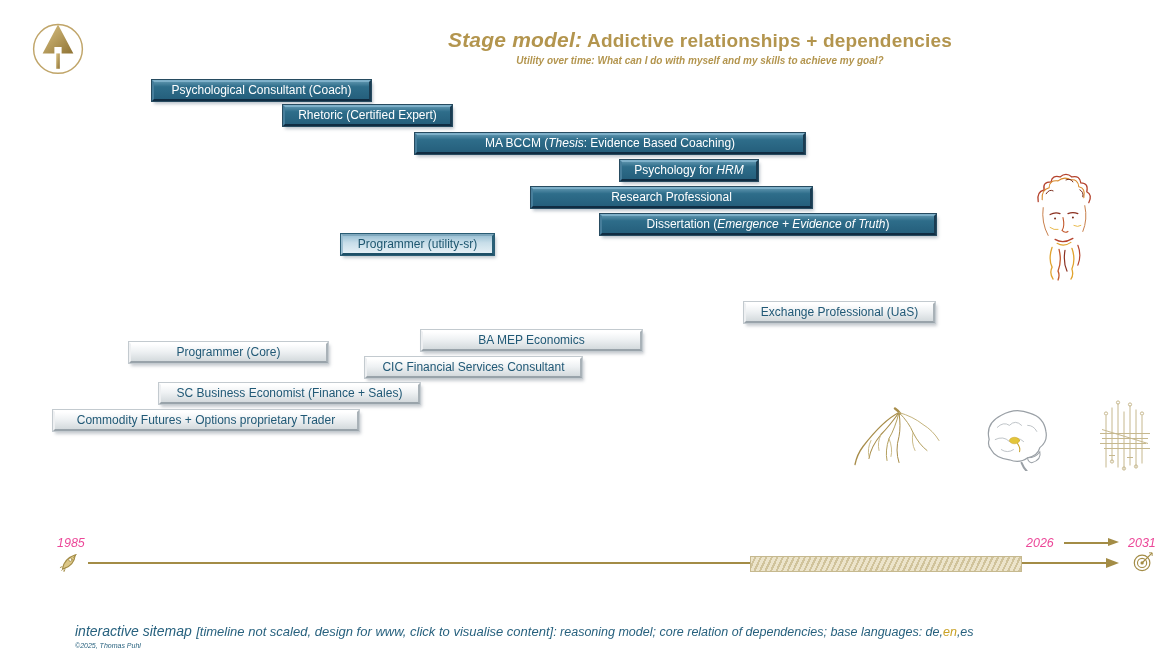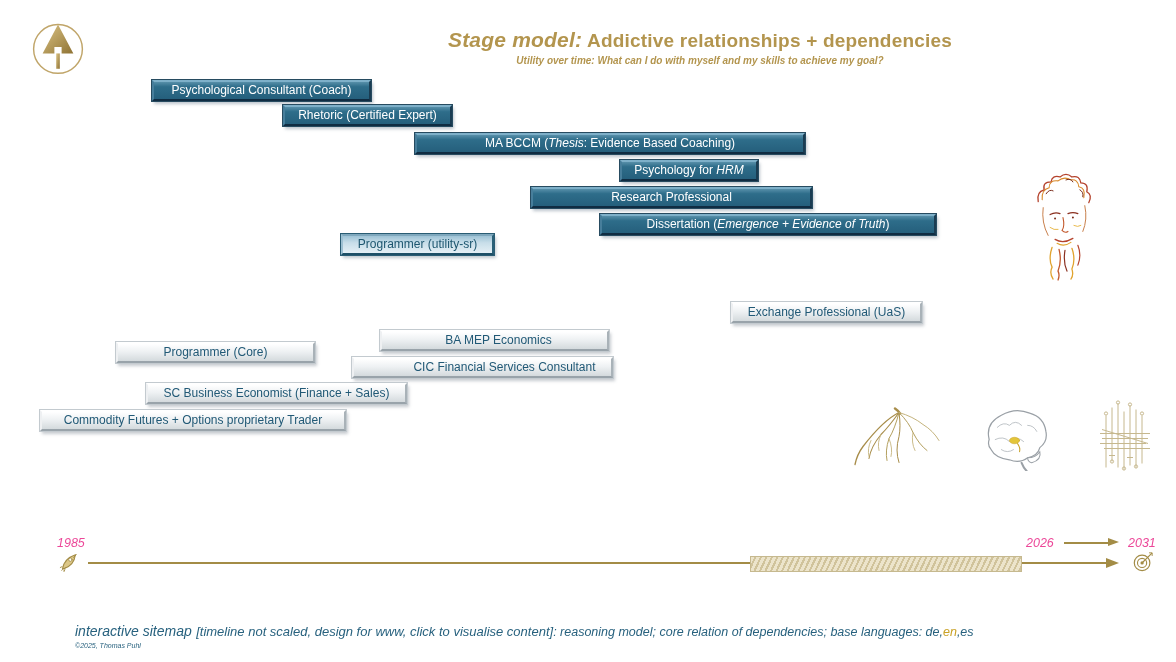--- a/index.html
+++ b/index.html
@@ -18,21 +18,21 @@
   .bar i { font-style:italic; }
   .bar.dark { color:#ffffff;
     background:linear-gradient(180deg,#578fa9 0%, #2e6d8a 28%, #255f7c 100%);
     border-top-color:#7eb0c9; border-left-color:#477e9b;
     border-right-color:#1a3c52; border-bottom-color:#102c42;
     box-shadow:0 0 0 1px #274b60, 2px 3px 3px rgba(90,110,130,.4); }
   .bar.light { color:#215976;
     background:linear-gradient(180deg,#ffffff 0%, #eef1f3 45%, #d4dadd 100%);
     border-top-color:#ffffff; border-left-color:#eef0f2;
     border-right-color:#a9b2b8; border-bottom-color:#99a3aa;
-    box-shadow:0 0 0 1px #c3cacf, 2px 3px 3px rgba(130,140,150,.45); }
+    box-shadow:0 0 0 1px #c3cacf, 2px 3px 3px rgba(130,140,150,.45);margin-left:13px; }
   .bar.mid { color:#1d566f;
     background:linear-gradient(180deg,#9ec3d6 0%, #c8dee9 40%, #e4eff5 100%);
     border-top-color:#7fa8bd; border-left-color:#9dc0d2;
     border-right-color:#2a6077; border-bottom-color:#1d4f66;
     box-shadow:0 0 0 1px #2a5d74, 2px 3px 3px rgba(100,120,135,.4); }
 
   
   .year { position:absolute; font-size:12.5px; font-style:italic; color:#ec4899; }
   .tl-line { position:absolute; background:#a38c46; }
   .tl-arrowhead { position:absolute; width:0; height:0;
@@ -77,23 +77,23 @@
 
   <div id="bars-layer">
       <div class="bar dark" style="left: 152px; top: 80px; width: 215px;"><span>Psychological Consultant (Coach)</span><i></i><span></span></div>
       <div class="bar dark" style="left: 283px; top: 105px; width: 165px;"><span>Rhetoric (Certified Expert)</span><i></i><span></span></div>
       <div class="bar dark" style="left: 415px; top: 133px; width: 386px;"><span>MA BCCM (</span><i>Thesis</i><span>: Evidence Based Coaching)</span></div>
       <div class="bar dark" style="left: 620px; top: 160px; width: 134px;"><span>Psychology for </span><i>HRM</i><span></span></div>
       <div class="bar dark" style="left: 531px; top: 187px; width: 277px;"><span>Research Professional</span><i></i><span></span></div>
       <div class="bar dark" style="left: 600px; top: 214px; width: 332px;"><span>Dissertation (</span><i>Emergence + Evidence of Truth</i><span>)</span></div>
       <div class="bar mid" style="left: 341px; top: 234px; width: 149px;"><span>Programmer (utility-sr)</span><i></i><span></span></div>
       <div class="bar light" style="left: 731px; top: 302px; width: 187px;"><span>Exchange Professional (UaS)</span><i></i><span></span></div>
-      <div class="bar light" style="left: 380px; top: 330px; width: 217px; padding-left: 8px;"><span>BA MEP Economics</span><i></i><span></span></div>
+      <div class="bar light" style="left: 408px; top: 330px; width: 217px;"><span>BA MEP Economics</span><i></i><span></span></div>
       <div class="bar light" style="left: 116px; top: 342px; width: 195px;"><span>Programmer (Core)</span><i></i><span></span></div>
-      <div class="bar light" style="left: 352px; top: 357px; width: 213px; padding-left: 44px;"><span>CIC Financial Services Consultant</span><i></i><span></span></div>
+      <div class="bar light" style="left: 352px; top: 357px; width: 213px;"><span>CIC Financial Services Consultant</span><i></i><span></span></div>
       <div class="bar light" style="left: 146px; top: 383px; width: 257px;"><span>SC Business Economist (Finance + Sales)</span><i></i><span></span></div>
       <div class="bar light" style="left: 40px; top: 410px; width: 302px;"><span>Commodity Futures + Options proprietary Trader</span><i></i><span></span></div>
     </div>
 
   <svg class="art" style="left:1028px;top:168px" width="70" height="114" viewBox="0 0 70 115" fill="none" stroke-linecap="round">
     <path d="M10 34 Q8 24 16 22 Q14 14 23 14 Q24 7 32 9 Q38 4 44 9 Q52 7 53 15 Q61 15 59 24 Q65 27 61 35" stroke="#b5432d" stroke-width="1.3"></path>
     <path d="M14 32 Q13 22 21 20 Q21 12 30 13 Q36 8 43 12 Q50 11 51 19 Q58 20 56 30" stroke="#d98a2b" stroke-width="1.1"></path>
     <path d="M18 26 q3 -5 7 -3 M38 12 q5 -2 7 2 M52 22 q4 2 3 7" stroke="#7a2d1c" stroke-width="1"></path>
     <path d="M15 40 Q13 55 20 68 M57 38 Q60 52 55 64" stroke="#c77e4a" stroke-width="1"></path>
     <path d="M22 47 q5 -3 10 -1 M40 46 q5 -2 10 0" stroke="#8a2f1f" stroke-width="1.2"></path>

